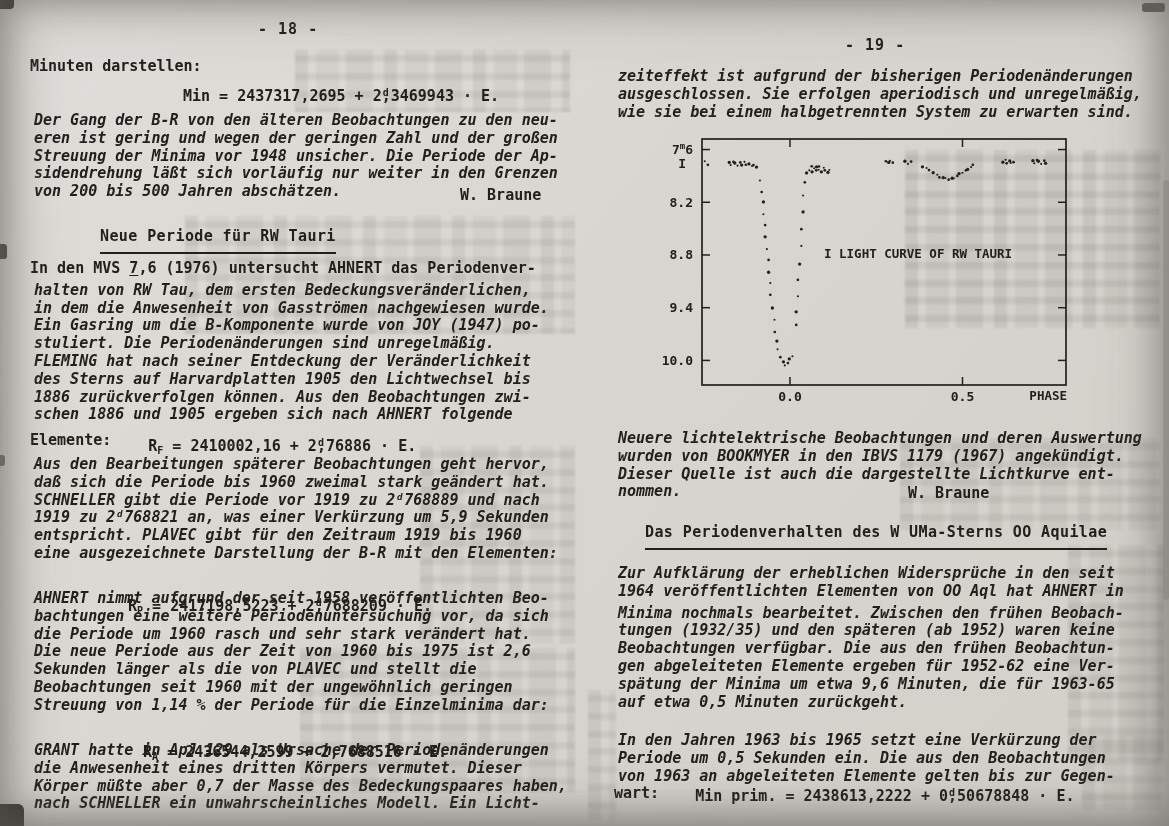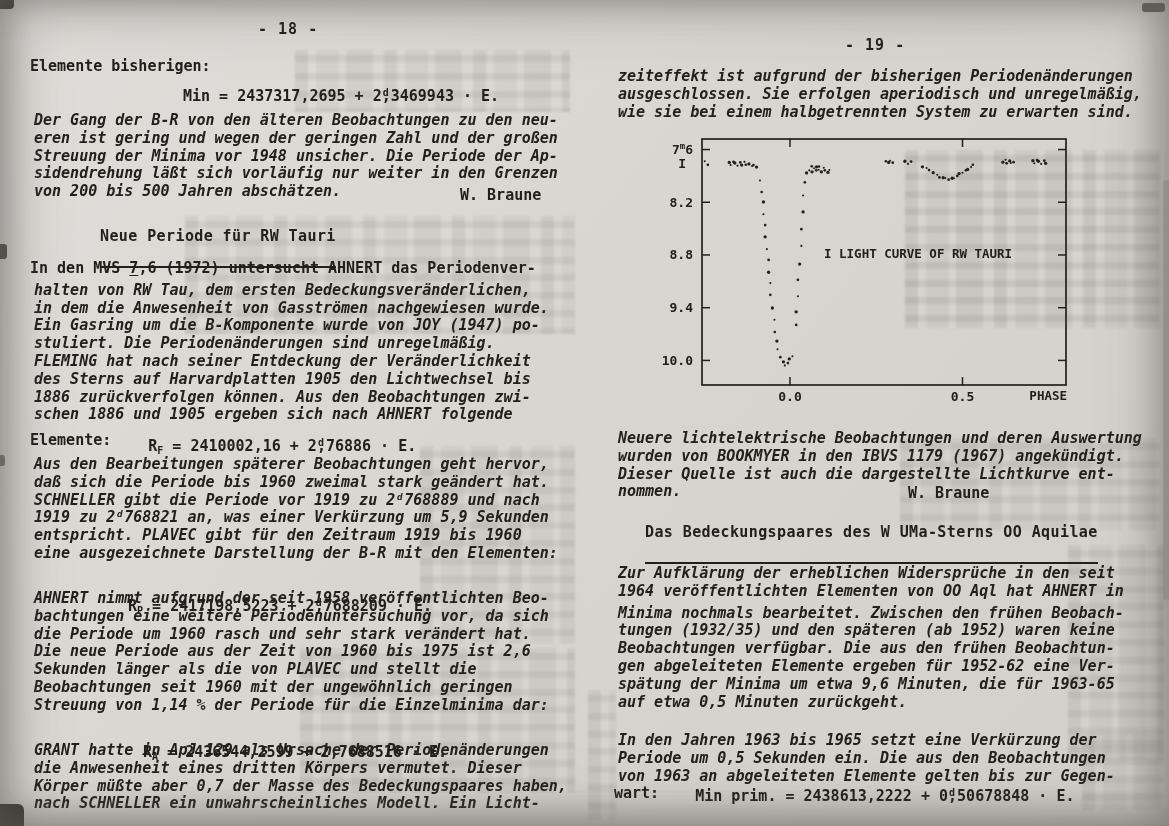--- a/index.html
+++ b/index.html
@@ -14,21 +14,21 @@
     box-shadow:inset 0 0 70px rgba(96,93,88,.40),
                inset 14px 0 34px rgba(96,93,88,.28),
                inset -16px 0 34px rgba(96,93,88,.25),
                inset 0 -14px 30px rgba(96,93,88,.22);
   }
   .blk{position:absolute;font-size:15px;line-height:17.8px;}
   .lines{white-space:pre;margin:4px;font-style:italic;}
   .line{white-space:pre;}
   .u{text-decoration:underline;text-underline-offset:2px;}
   .pagenum{position:absolute;font-size:15px;letter-spacing:1px;}
-  .heading{display:inline-block;border-bottom:2px solid #22201d;padding-bottom:20px;letter-spacing:.4px;text-align:center;}
+  .heading{display:inline-block;border-bottom:2px solid #22201d;padding-bottom:6px;letter-spacing:.4px;text-align:center;}
   .formula{white-space:pre;}
   .formula sub{font-size:10px;vertical-align:-3px;}
   .formula sup{font-size:10px;vertical-align:5px;margin:0 -7px 0 1px;}
   .formula sup:empty{margin:0;}
   .formula-inline{position:relative;top:6px;margin-left:37px;}
   #r-wart .formula-inline{top:3px;margin-left:36px;}
   #l-pagenum{left:258px;top:20px;}
   #r-pagenum{left:845px;top:36px;}
   #l-intro{left:30px;top:58px;}
   #l-f-min{left:183px;top:84px;}
@@ -95,36 +95,36 @@
 
   <div class="blob blob-tl"></div>
   <div class="blob blob-l1"></div>
   <div class="blob blob-l2"></div>
   <div class="blob blob-bl"></div>
   <div class="blob blob-tr"></div>
   <div class="streak-r"></div>
 
   <div class="pagenum" id="l-pagenum">- 18 -</div>
 
-  <div class="blk" id="l-intro">Elemente bisherigen:</div>
+  <div class="blk" id="l-intro">Minuten darstellen:</div>
 
   <div class="blk formula" id="l-f-min"><span>Min</span><sub></sub><span> = 2437317,2695 + 2</span><sup>d</sup><span>,3469943 · E.</span></div>
 
   <div class="blk lines" id="l-para1">Der Gang der B-R von den älteren Beobachtungen zu den neu-
 eren ist gering und wegen der geringen Zahl und der großen
 Streuung der Minima vor 1948 unsicher. Die Periode der Ap-
 sidendrehung läßt sich vorläufig nur weiter in den Grenzen
 von 200 bis 500 Jahren abschätzen.</div>
 
   <div class="blk" id="l-sig">W. Braune</div>
 
   <div class="blk" id="l-heading-wrap"><span class="heading">Neue Periode für RW Tauri</span></div>
 
   <div class="blk" id="l-para-rw">
-    <div class="line"><span>In den MVS </span><span class="u">7</span><span>,6 (1972) untersucht AHNERT das Periodenver-</span></div>
+    <div class="line"><span>In den MVS </span><span class="u">7</span><span>,6 (1976) untersucht AHNERT das Periodenver-</span></div>
     <div class="lines">halten von RW Tau, dem ersten Bedeckungsveränderlichen,
 in dem die Anwesenheit von Gasströmen nachgewiesen wurde.
 Ein Gasring um die B-Komponente wurde von JOY (1947) po-
 stuliert. Die Periodenänderungen sind unregelmäßig.
 FLEMING hat nach seiner Entdeckung der Veränderlichkeit
 des Sterns auf Harvardplatten 1905 den Lichtwechsel bis
 1886 zurückverfolgen können. Aus den Beobachtungen zwi-
 schen 1886 und 1905 ergeben sich nach AHNERT folgende</div>
     <div class="line"><span>Elemente:</span><span class="formula formula-inline"><span>R</span><sub>F</sub><span> = 2410002,16 + 2</span><sup>d</sup><span>,76886 · E.</span></span></div>
   </div>
@@ -296,21 +296,21 @@
     </svg>
   </div>
 
   <div class="blk lines" id="r-para-neuere">Neuere lichtelektrische Beobachtungen und deren Auswertung
 wurden von BOOKMYER in den IBVS 1179 (1967) angekündigt.
 Dieser Quelle ist auch die dargestellte Lichtkurve ent-
 nommen.</div>
 
   <div class="blk" id="r-sig">W. Braune</div>
 
-  <div class="blk" id="r-heading-wrap"><span class="heading">Das Bedeckungspaares des W UMa-Sterns OO Aquilae</span></div>
+  <div class="blk" id="r-heading-wrap"><span class="heading">Das Periodenverhalten des W UMa-Sterns OO Aquilae</span></div>
 
   <div class="blk" id="r-para-zur">
     <div class="lines">Zur Aufklärung der erheblichen Widersprüche in den seit
 1964 veröffentlichten Elementen von OO Aql hat AHNERT in</div>
     <div class="lines">Minima nochmals bearbeitet. Zwischen den frühen Beobach-
 tungen (1932/35) und den späteren (ab 1952) waren keine
 Beobachtungen verfügbar. Die aus den frühen Beobachtun-
 gen abgeleiteten Elemente ergeben für 1952-62 eine Ver-
 spätung der Minima um etwa 9,6 Minuten, die für 1963-65
 auf etwa 0,5 Minuten zurückgeht.</div>

